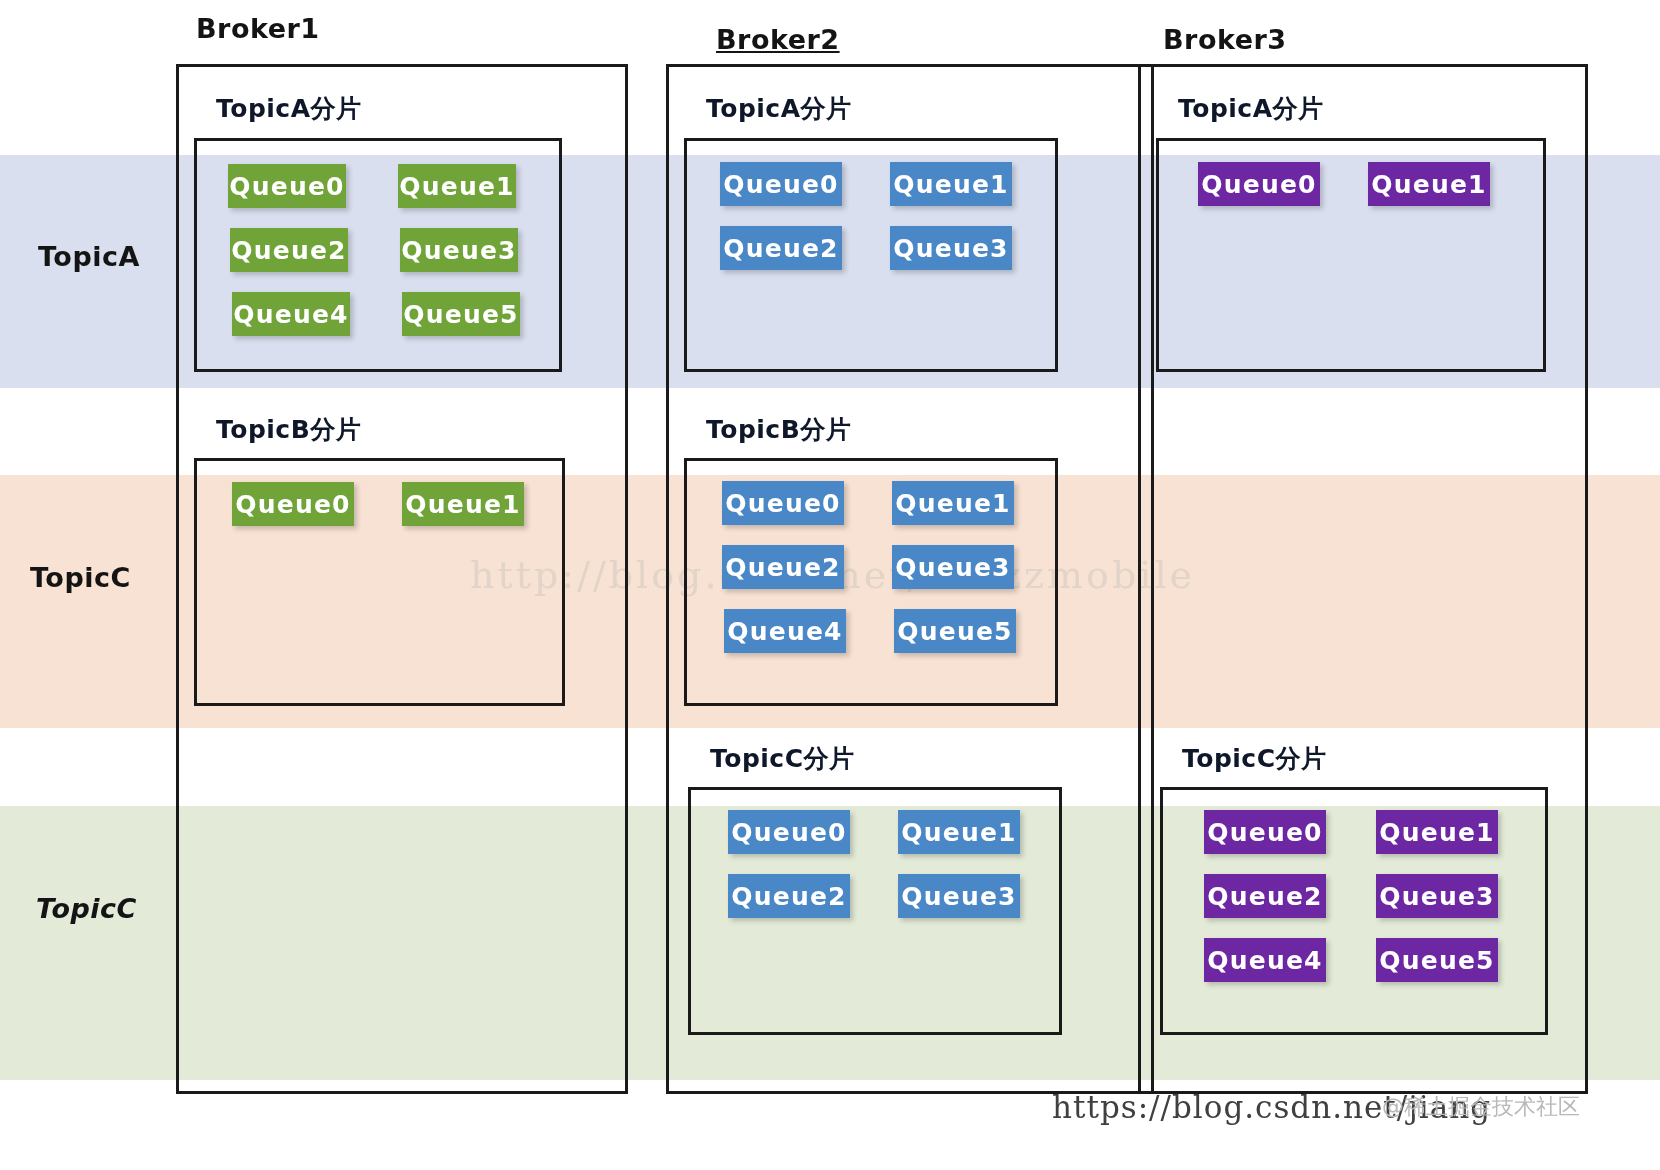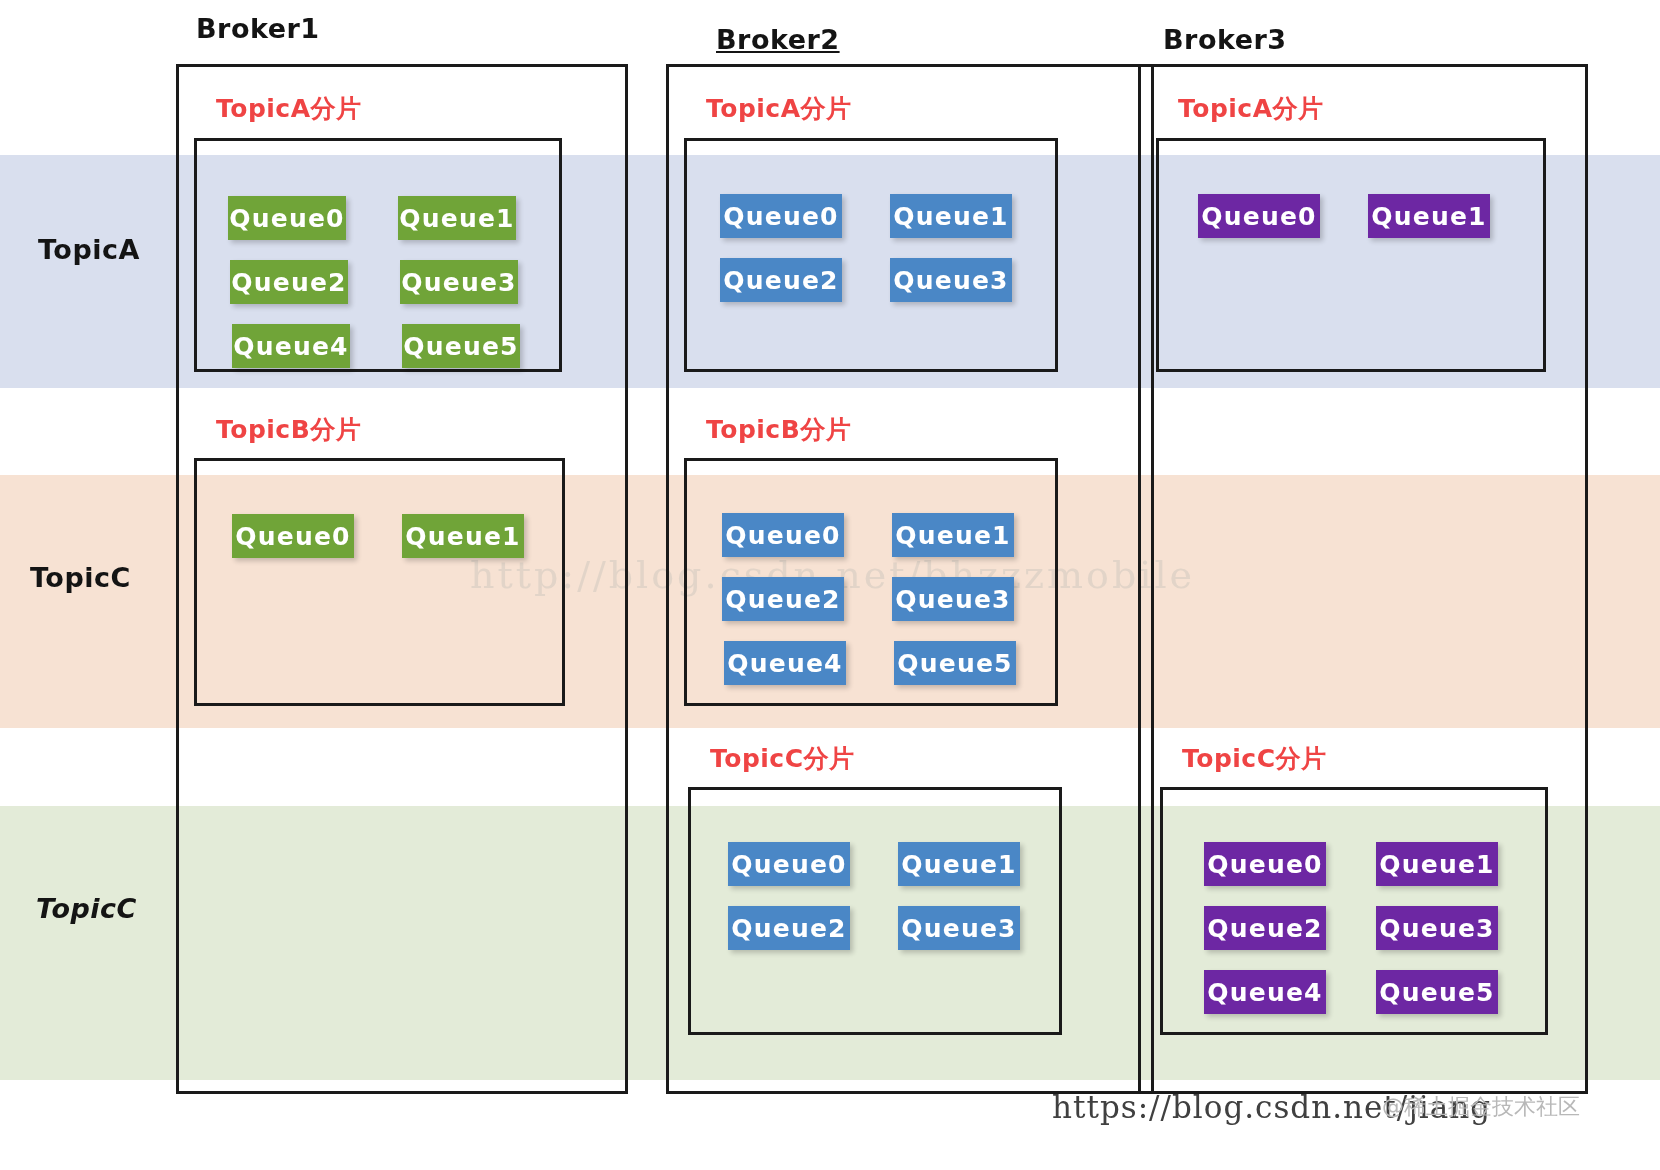--- a/index.html
+++ b/index.html
@@ -32,21 +32,21 @@
 
   .topic-label {
     position: absolute;
     z-index: 6;
     font-weight: bold;
     font-size: 27px;
     color: #141414;
     letter-spacing: 0.5px;
     white-space: nowrap;
   }
-  .lbl-a { left: 38px; top: 234px; }
+  .lbl-a { left: 38px; top: 241px; }
   .lbl-b { left: 30px; top: 562px; }
   .lbl-c { left: 36px; top: 893px; font-style: italic; }
 
   
   .wm {
     position: absolute;
     z-index: 3;
     color: #cfc6bd;
     font-family: "DejaVu Serif", "Liberation Serif", serif;
     white-space: nowrap;
@@ -97,21 +97,21 @@
   .shard {
     position: absolute;
     z-index: 5;
   }
   .shard-title {
     position: absolute;
     left: 22px;
     top: 0px;
     font-weight: bold;
     font-size: 25px;
-    color: #ef4444;
+    color: #0f172a;
     white-space: nowrap;
     letter-spacing: 0.5px;
   }
   .shard-box {
     position: absolute;
     left: 0;
     border: 3px solid #1a1a1a;
     background: transparent;
   }
 
@@ -120,21 +120,20 @@
     position: absolute;
     display: flex;
     align-items: center;
     justify-content: center;
     color: #ffffff;
     font-weight: bold;
     font-size: 25px;
     letter-spacing: 1.2px;
     box-shadow: 3px 3px 5px rgba(0,0,0,0.20);
     white-space: nowrap;
-    margin-top: 32px;
   }
   .q-green  { background: #70a438; }
   .q-blue   { background: #4a87c6; }
   .q-purple { background: #6d27a3; }
 </style>
 </head>
 <body>
 
 <div id="canvas">
 

